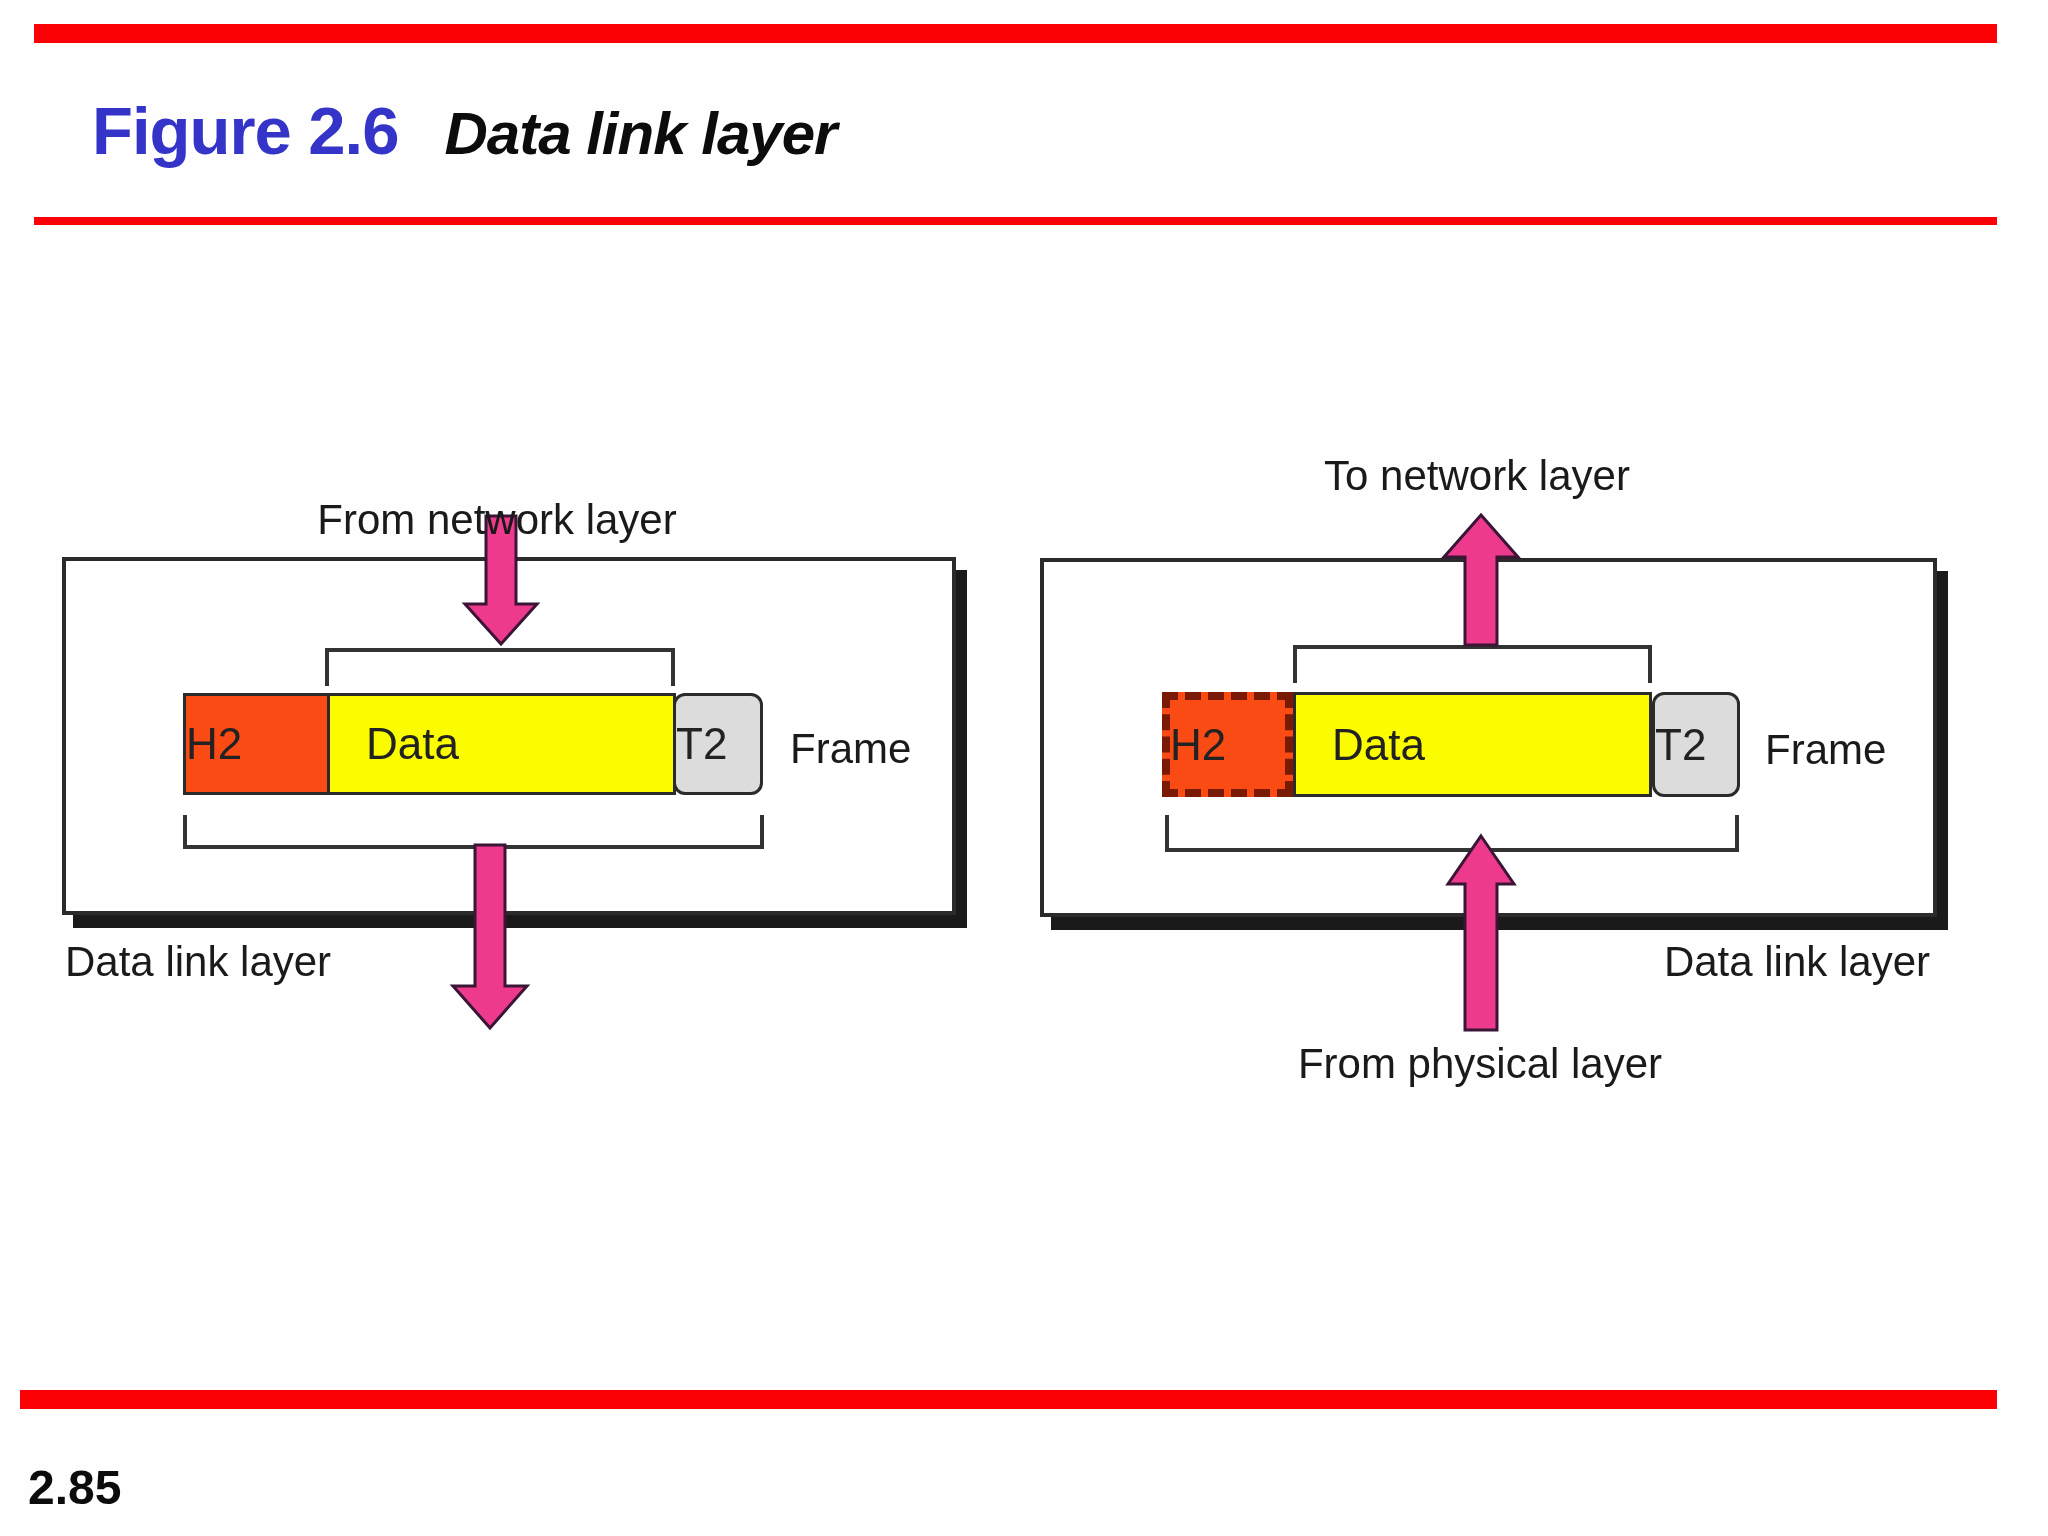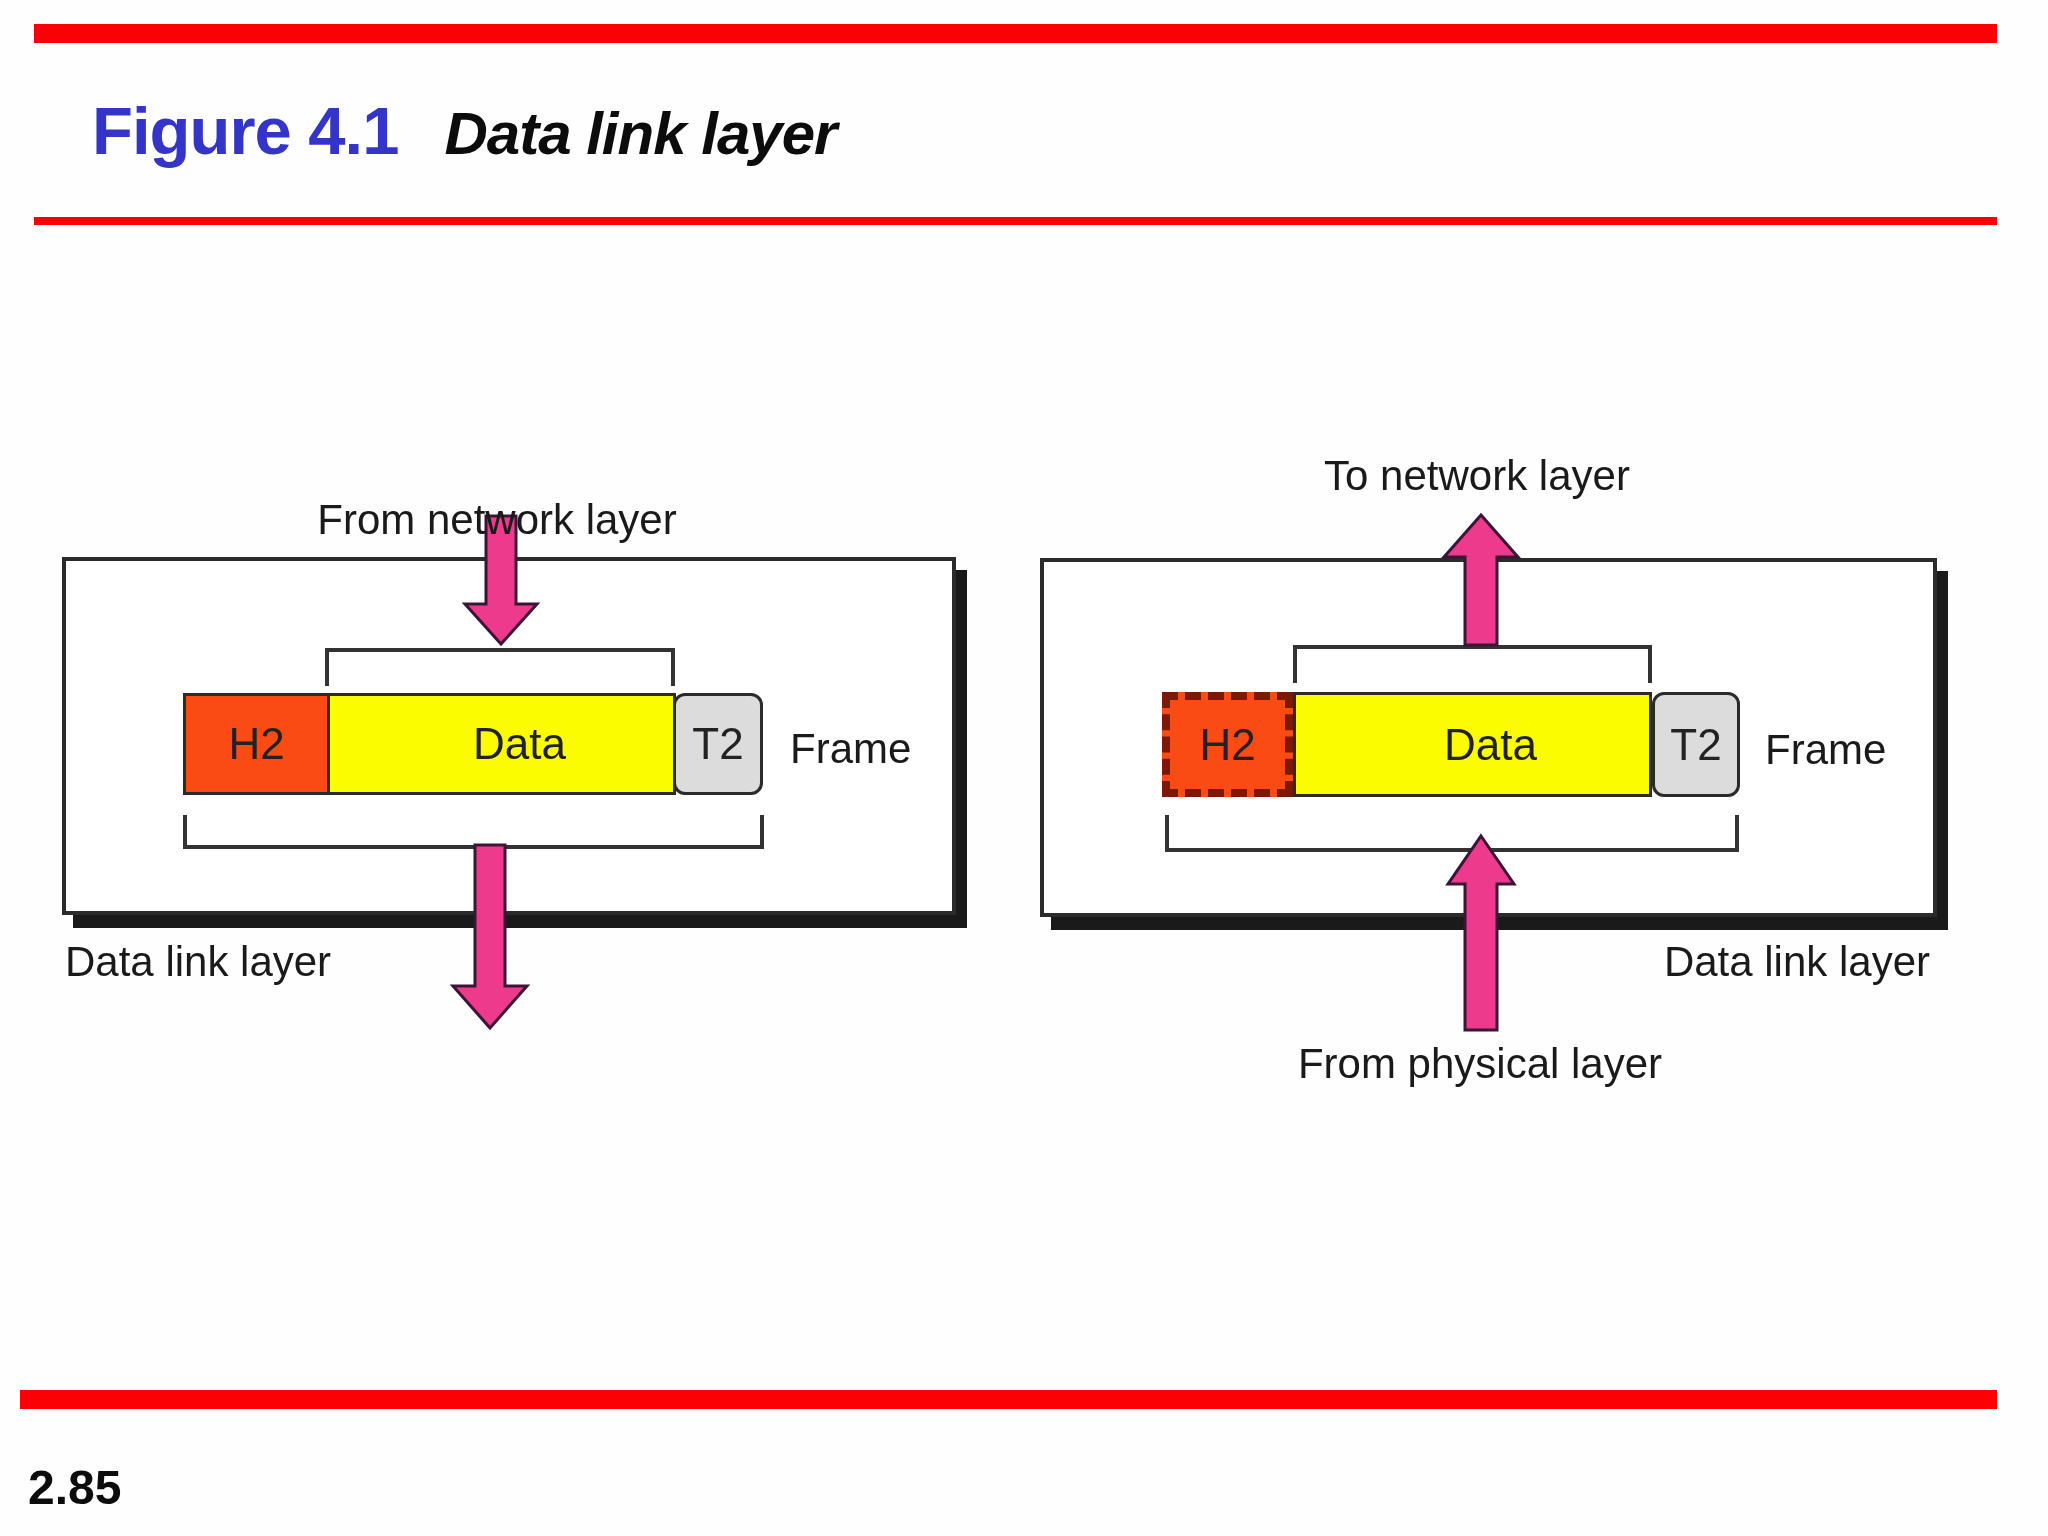--- a/index.html
+++ b/index.html
@@ -16,21 +16,21 @@
   #figure-label{font-size:67px;font-weight:bold;color:var(--title-blue,#3434c8);letter-spacing:-1px;}
   #figure-title{font-size:60px;font-weight:bold;font-style:italic;color:#0c0c0c;letter-spacing:-1px;}
   .layer-box{
     background:#fff;border:4px solid var(--box-border,#2b2b2b);box-sizing:border-box;
     box-shadow:11px 13px 0 var(--shadow,#1a1a1a);
   }
   #left-box{left:62px;top:557px;width:894px;height:358px;}
   #right-box{left:1040px;top:558px;width:897px;height:359px;}
   .seg{
     box-sizing:border-box;border:3px solid var(--box-border,#2b2b2b);
-    display:flex;align-items:center;justify-content:center;
+    display:flex;align-items:center;
     font-size:44px;color:#222;
   }
   .seg-h2{background:var(--h2-orange,#fa4b14);}
   .seg-data{background:var(--data-yellow,#ffff00);padding-left:36px;}
   .seg-t2{background:var(--t2-gray,#ddd);border-radius:12px;}
   
   #l-h2{left:183px;top:693px;width:147px;height:102px;}
   #l-data{left:327px;top:693px;width:349px;height:102px;}
   #l-t2{left:673px;top:693px;width:90px;height:102px;}
   
@@ -53,21 +53,21 @@
   .arrow{fill:var(--arrow-pink,#ee3a8c);stroke:var(--arrow-outline,#3a1535);stroke-width:3;stroke-linejoin:miter;}
 </style>
 </head>
 <body>
 
 <div id="canvas">
 
   <div id="top-bar" class="abs bar"></div>
 
   <div id="title-row" class="abs">
-    <span id="figure-label">Figure 4.1</span>
+    <span id="figure-label">Figure 2.6</span>
     <span id="figure-title">Data link layer</span>
   </div>
 
   <div id="divider" class="abs bar"></div>
 
   <div id="left-box" class="abs layer-box"></div>
   <div id="right-box" class="abs layer-box"></div>
 
   <div id="l-h2" class="abs seg seg-h2">
     <span>H2</span>

